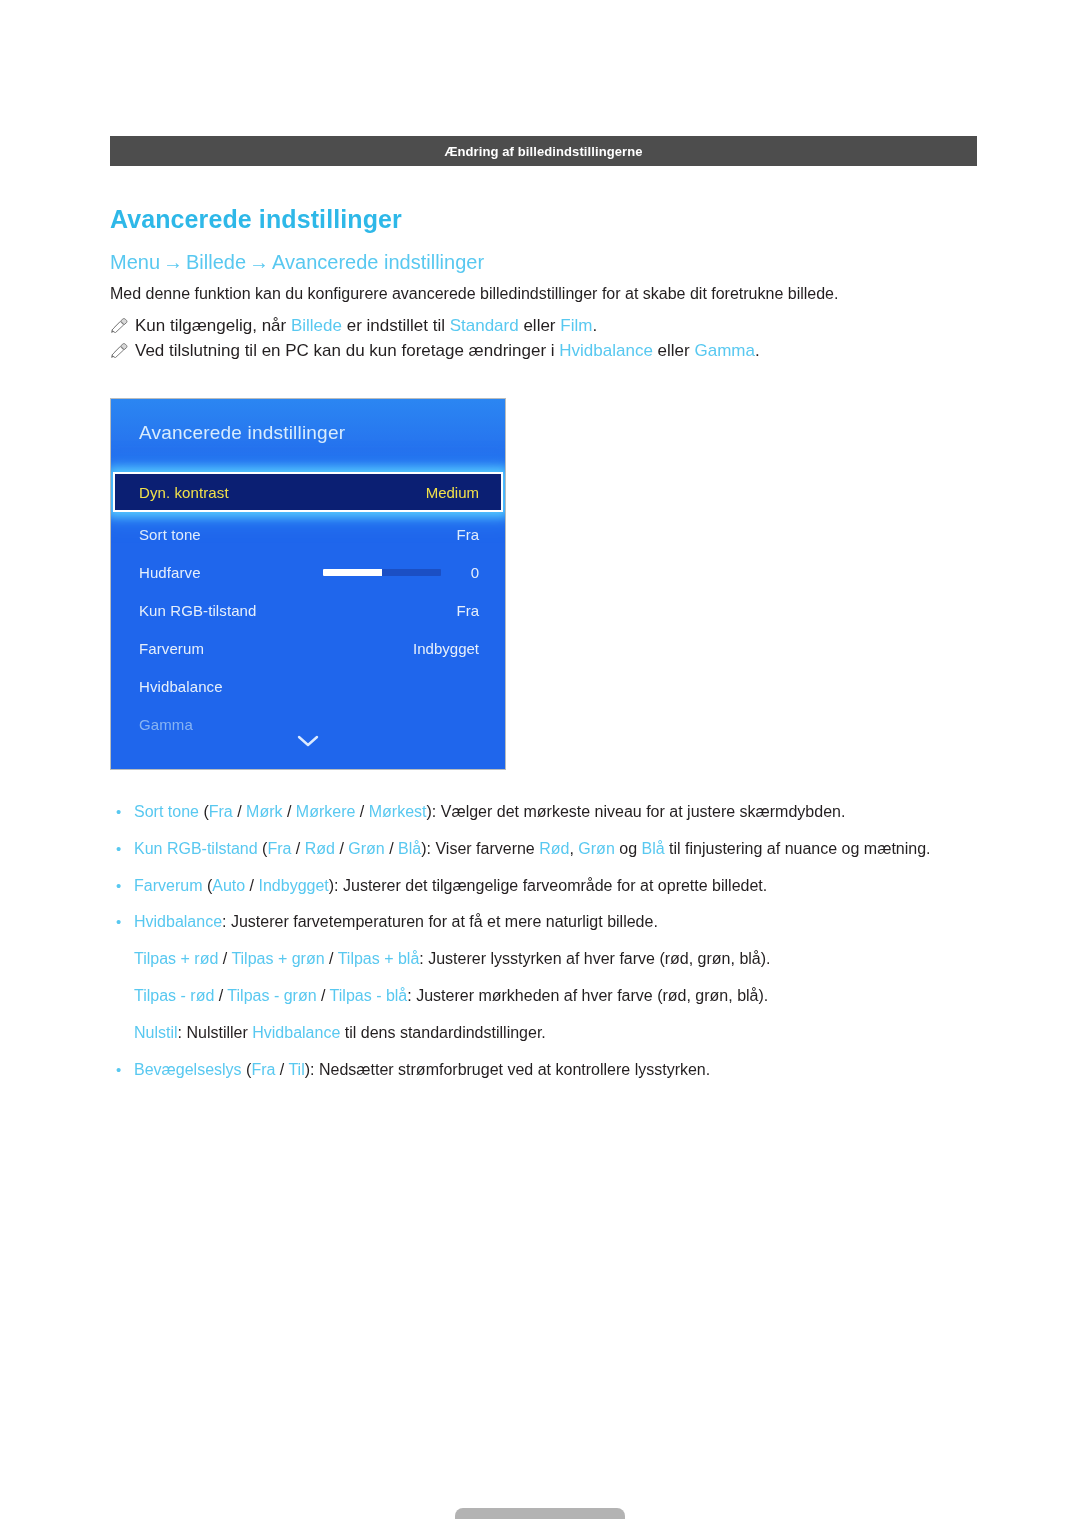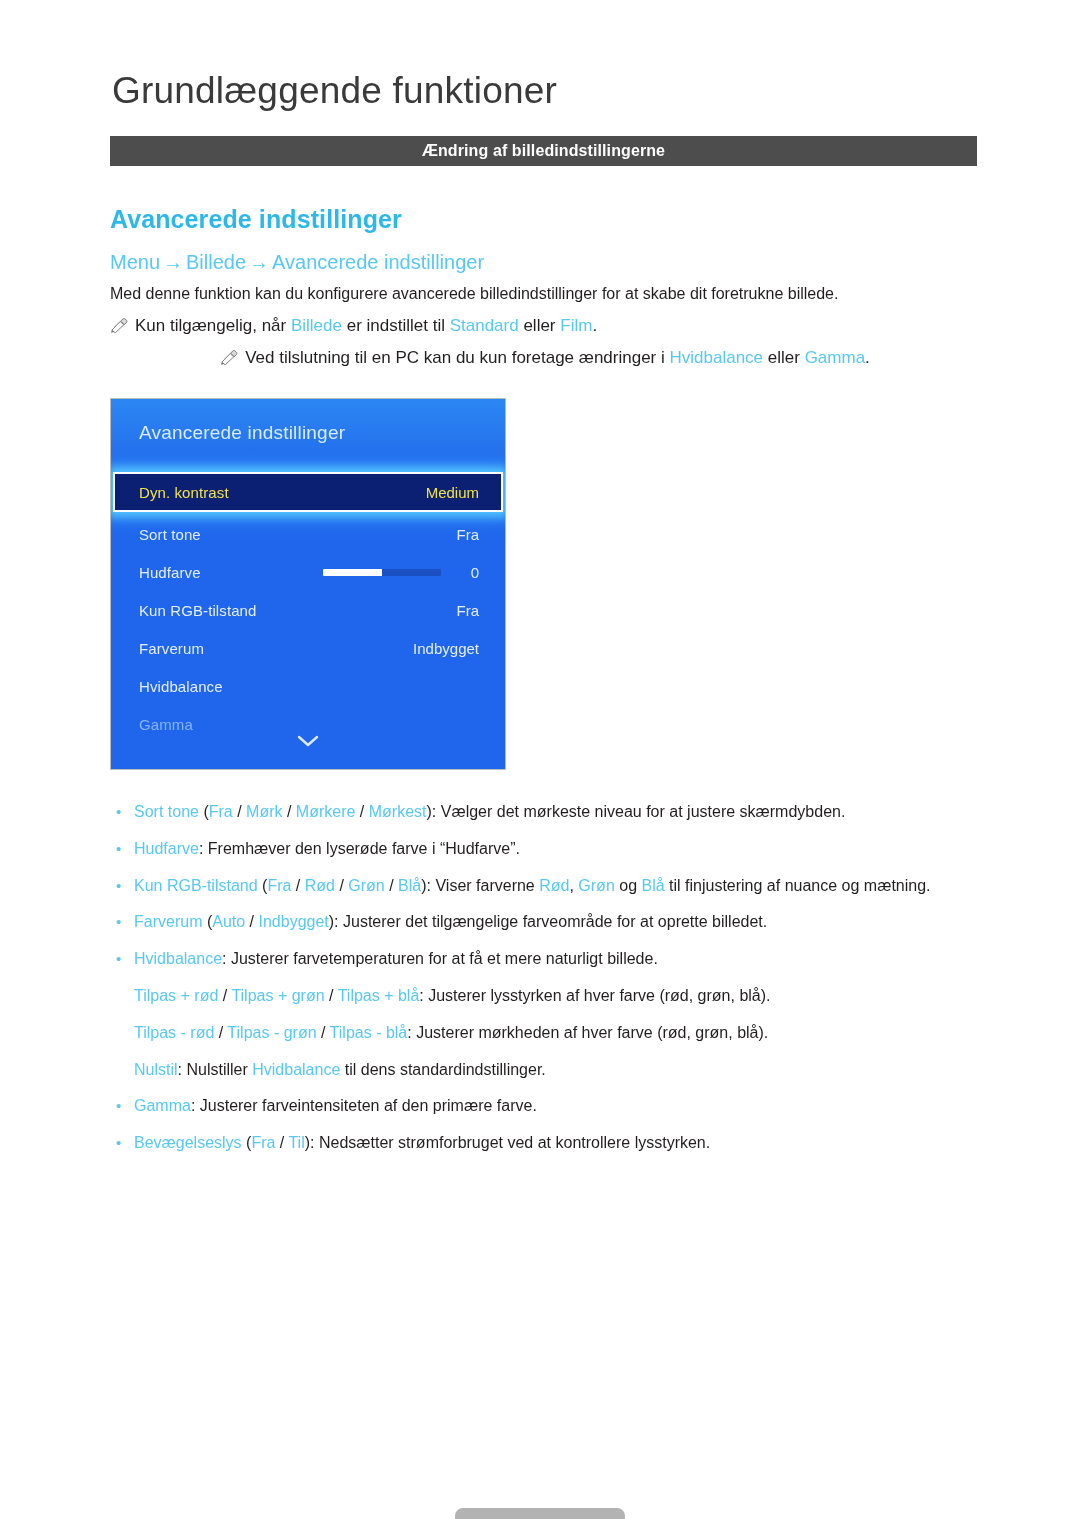--- a/index.html
+++ b/index.html
@@ -42,21 +42,21 @@
     top: 136px;
     width: 867px;
     height: 30px;
     background: #4d4d4d;
     display: flex;
     align-items: center;
     justify-content: center;
   }
   .section-band-text {
     color: #ffffff;
-    font-size: 16px;
+    font-size: 13px;
     font-weight: bold;
     letter-spacing: 0.1px;
   }
 
   
   .feature-heading {
     position: absolute;
     left: 110px;
     top: 205px;
     font-size: 25px;
@@ -91,21 +91,21 @@
   .note {
     position: absolute;
     left: 110px;
     width: 870px;
     font-size: 17px;
     color: #231f20;
     line-height: 1.3;
     white-space: nowrap;
   }
   .note.n1 { top: 315px; }
-  .note.n2 { top: 347px; text-align: center; }
+  .note.n2 { top: 340px; }
   .note-icon {
     display: inline-block;
     width: 20px;
     height: 15px;
     vertical-align: -2px;
     margin-right: 5px;
   }
   .cy { color: #58c8f0; }
 
   
@@ -267,21 +267,20 @@
     font-size: 17px;
     font-weight: bold;
     color: #231f20;
   }
 </style>
 </head>
 <body>
 
 <div class="page">
 
-  <div class="chapter-title">Grundlæggende funktioner</div>
 
   <div class="section-band">
     <span class="section-band-text">Ændring af billedindstillingerne</span>
   </div>
 
   <div class="feature-heading">Avancerede indstillinger</div>
 
   <div class="breadcrumb">
     <span>Menu</span><span class="arrow">→</span><span>Billede</span><span class="arrow">→</span><span>Avancerede indstillinger</span>
   </div>
@@ -363,35 +362,33 @@
         <path d="M2 2 L11 10 L20 2" fill="none" stroke="#dbeaff" stroke-width="2.4" stroke-linecap="round" stroke-linejoin="round"></path>
       </svg>
     </div>
   </div>
 
   <div class="bullets">
 
 
     <div class="bullet"><span class="cy">Sort tone</span><span> (</span><span class="cy">Fra</span><span> / </span><span class="cy">Mørk</span><span> / </span><span class="cy">Mørkere</span><span> / </span><span class="cy">Mørkest</span><span>)</span><span>: Vælger det mørkeste niveau for at justere skærmdybden.</span></div>
 
-    <div class="bullet"><span class="cy">Hudfarve</span><span>: Fremhæver den lyserøde farve i “Hudfarve”.</span></div>
 
     <div class="bullet"><span class="cy">Kun RGB-tilstand</span><span> (</span><span class="cy">Fra</span><span> / </span><span class="cy">Rød</span><span> / </span><span class="cy">Grøn</span><span> / </span><span class="cy">Blå</span><span>)</span><span>: Viser farverne </span><span class="cy">Rød</span><span>, </span><span class="cy">Grøn</span><span> og </span><span class="cy">Blå</span><span> til finjustering af nuance og mætning.</span></div>
 
     <div class="bullet"><span class="cy">Farverum</span><span> (</span><span class="cy">Auto</span><span> / </span><span class="cy">Indbygget</span><span>)</span><span>: Justerer det tilgængelige farveområde for at oprette billedet.</span></div>
 
     <div class="bullet"><span class="cy">Hvidbalance</span><span>: Justerer farvetemperaturen for at få et mere naturligt billede.</span></div>
 
     <div class="subline"><span class="cy">Tilpas + rød</span><span> / </span><span class="cy">Tilpas + grøn</span><span> / </span><span class="cy">Tilpas + blå</span><span>: Justerer lysstyrken af hver farve (rød, grøn, blå).</span></div>
 
     <div class="subline"><span class="cy">Tilpas - rød</span><span> / </span><span class="cy">Tilpas - grøn</span><span> / </span><span class="cy">Tilpas - blå</span><span>: Justerer mørkheden af hver farve (rød, grøn, blå).</span></div>
 
     <div class="subline"><span class="cy">Nulstil</span><span>: Nulstiller </span><span class="cy">Hvidbalance</span><span> til dens standardindstillinger.</span></div>
 
-    <div class="bullet"><span class="cy">Gamma</span><span>: Justerer farveintensiteten af den primære farve.</span></div>
 
     <div class="bullet"><span class="cy">Bevægelseslys</span><span> (</span><span class="cy">Fra</span><span> / </span><span class="cy">Til</span><span>)</span><span>: Nedsætter strømforbruget ved at kontrollere lysstyrken.</span></div>
 
   </div>
 
   <div class="footer-pill">
     <span class="footer-pill-text">Dansk - 33</span>
   </div>
 
 </div>

